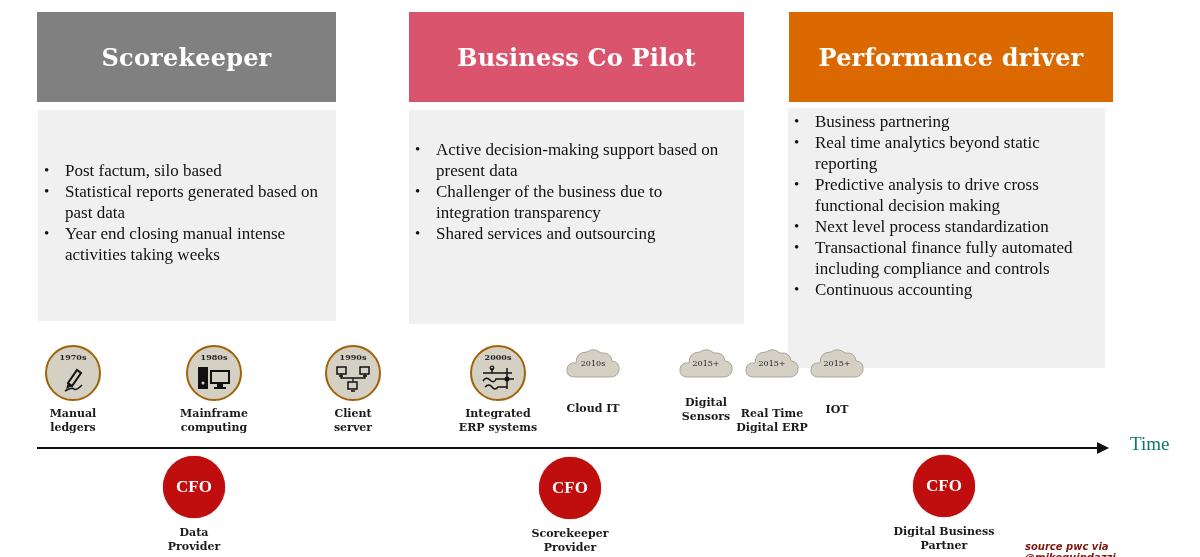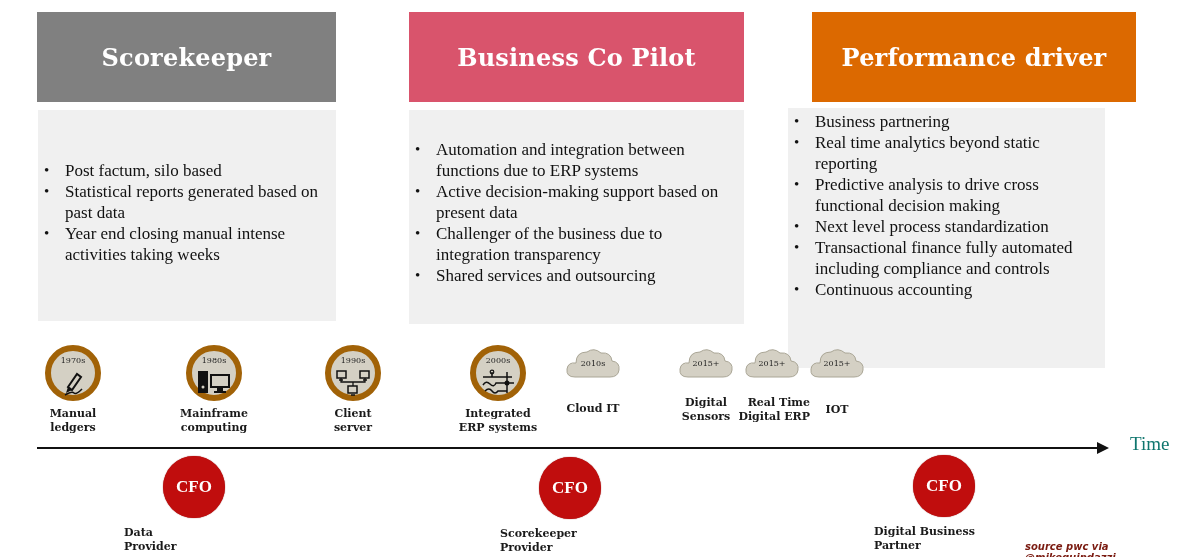--- a/index.html
+++ b/index.html
@@ -3,57 +3,56 @@
 <meta charset="utf-8">
 <style>
   html, body { margin:0; padding:0; background:#ffffff; }
   body { width:1200px; height:557px; position:relative; overflow:hidden; font-family:"DejaVu Serif", serif; color:#1a1a1a; }
   .hdr { position:absolute; top:12px; height:90px; display:flex; align-items:center; justify-content:center; color:#fff; font-weight:bold; font-size:24px; letter-spacing:0.2px; }
   .panel { position:absolute; background:#f0f0f0; box-sizing:border-box; font-family:"Liberation Serif", serif; font-size:17px; line-height:21px; color:#111; }
   .panel ul { margin:0; padding:0 0 0 27px; list-style:none; }
   .panel li { position:relative; }
   .panel li::before { content:"•"; position:absolute; left:-21px; top:0; font-size:15px; }
   .era { position:absolute; text-align:center; }
-  .circ { width:56px; height:56px; border-radius:50%; background:#d4d0c4; border:6px solid #a16207; margin:0 auto; position:relative; box-sizing:border-box; }
+  .circ { width:56px; height:56px; border-radius:50%; background:#d4d0c4; border:2px solid #a16207; margin:0 auto; position:relative; box-sizing:border-box;font-weight:bold; }
   .yr { position:absolute; top:5px; left:0; right:0; text-align:center; font-size:8px; font-family:"DejaVu Serif", serif; color:#222; }
   .glyph { position:absolute; left:50%; top:18px; transform:translateX(-50%); }
   .cap { font-family:"DejaVu Serif", serif; font-weight:bold; font-size:11px; line-height:14px; color:#1a1a1a; margin-top:6px; }
   .cloud { position:relative; width:56px; height:34px; margin:0 auto; }
   .cloud .yr { top:13px; z-index:2; }
   .axis { position:absolute; left:37px; top:447px; width:1065px; height:2px; background:#111; }
   .arrow { position:absolute; left:1097px; top:442px; width:0; height:0; border-top:6px solid transparent; border-bottom:6px solid transparent; border-left:12px solid #111; }
   .time { position:absolute; left:1130px; top:433px; font-size:19px; font-family:"Liberation Serif", serif; color:#0f766e; }
-  .cfo { position:absolute; text-align:left; width:140px; }
+  .cfo { position:absolute; text-align:center; width:140px; }
   .cfo .dot { width:62px; height:62px; border-radius:50%; background:#c00d0d; color:#fff; margin:0 auto; display:flex; align-items:center; justify-content:center; font-family:"Liberation Serif", serif; font-weight:bold; font-size:17px; box-shadow:0 0 1px #800; }
   .cfo .lbl { font-family:"DejaVu Serif", serif; font-weight:bold; font-size:11px; line-height:14px; margin-top:8px; color:#1a1a1a; }
   .src { position:absolute; left:1025px; top:541px; font-family:"DejaVu Sans", sans-serif; font-style:italic; font-weight:bold; font-size:10px; color:#7a1a10; }
 </style>
 </head>
 <body>
 
 <div class="hdr" style="left:37px;width:299px;background:#808080;">
     <span>Scorekeeper</span>
   </div>
 <div class="hdr" style="left:409px;width:335px;background:#d9546c;text-align:center;">
     <span>Business Co Pilot</span>
   </div>
-<div class="hdr" style="left:812px;width:324px;background:#dc6900;">
+<div class="hdr" style="left:789px;width:324px;background:#dc6900;">
     <span>Performance driver</span>
   </div>
 
 <div class="panel" style="left:38px;top:110px;width:298px;height:211px;padding-top:50px;padding-right:8px;">
   <ul>
     <li>Post factum, silo based</li>
     <li>Statistical reports generated based on past data</li>
     <li>Year end closing manual intense activities taking weeks</li>
   </ul>
 </div>
 <div class="panel" style="left:409px;top:110px;width:335px;height:214px;padding-top:29px;padding-right:10px;">
   <ul>
-    <li>Automation and integration between functions due to ERP systems</li>
     <li>Active decision-making support based on present data</li>
     <li>Challenger of the business due to integration transparency</li>
     <li>Shared services and outsourcing</li>
   </ul>
 </div>
 <div class="panel" style="left:788px;top:108px;width:317px;height:260px;padding-top:3px;padding-right:6px;">
   <ul>
     <li>Business partnering</li>
     <li>Real time analytics beyond static reporting</li>
     <li>Predictive analysis to drive cross functional decision making</li>
@@ -153,21 +152,21 @@
     </div>
 </div>
 
 <div class="era" style="left:734px;top:346px;width:76px;">
   <div class="cloud">
     <svg width="56" height="34" viewBox="0 0 56 34" style="position:absolute;left:0;top:0;">
         <path d="M10 31 Q1 31 2 23 Q3 16 11 17 Q11 6 22 6 Q29 1 36 7 Q46 6 47 15 Q55 16 54 24 Q53 31 45 31 Z" fill="#d4d0c4" stroke="#aaa696" stroke-width="1"></path>
       </svg>
     <div class="yr">2015+</div>
   </div>
-  <div class="cap" style="margin-top:16px;text-align:right;">
+  <div class="cap" style="margin-top:27px;">
       <div>Real Time</div>
       <div>Digital ERP</div>
     </div>
 </div>
 
 <div class="era" style="left:804px;top:346px;width:66px;">
   <div class="cloud">
     <svg width="56" height="34" viewBox="0 0 56 34" style="position:absolute;left:0;top:0;">
         <path d="M10 31 Q1 31 2 23 Q3 16 11 17 Q11 6 22 6 Q29 1 36 7 Q46 6 47 15 Q55 16 54 24 Q53 31 45 31 Z" fill="#d4d0c4" stroke="#aaa696" stroke-width="1"></path>
       </svg>

